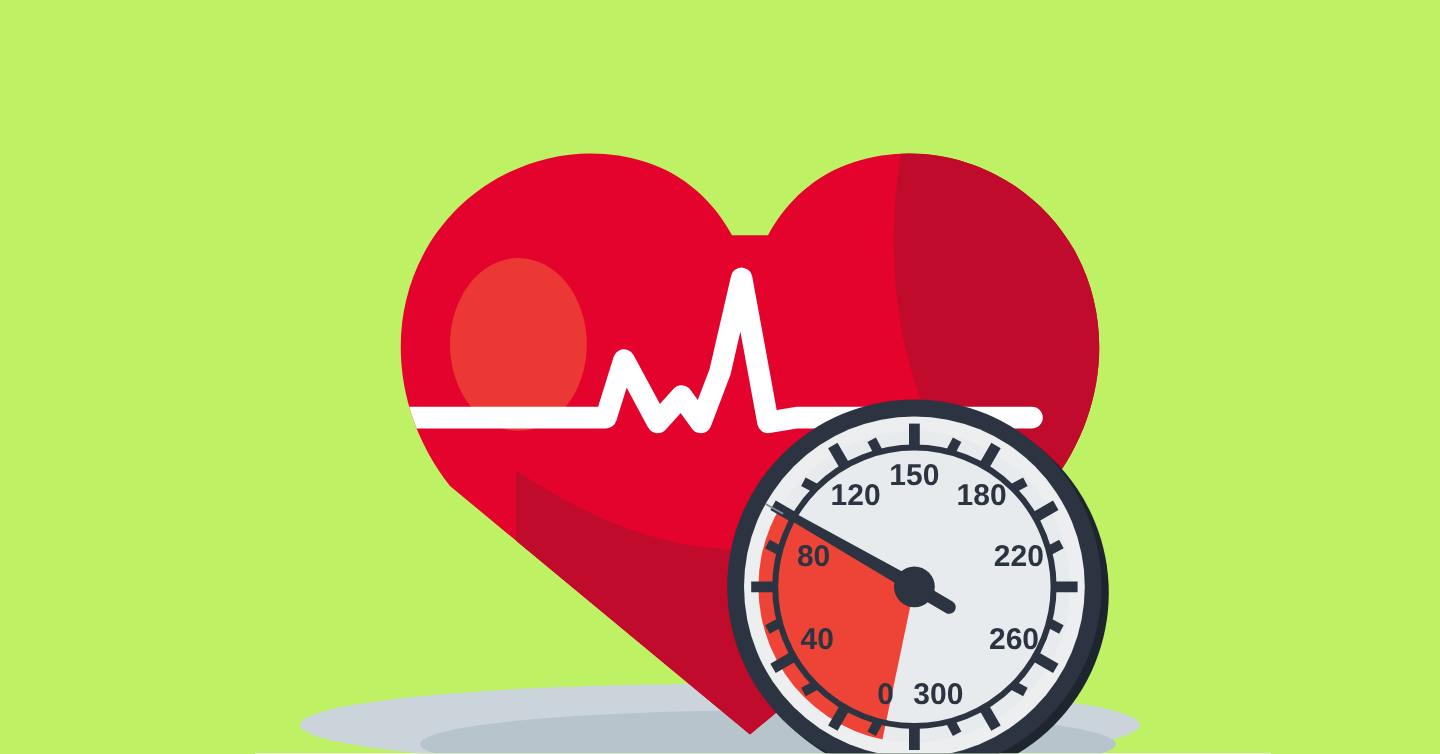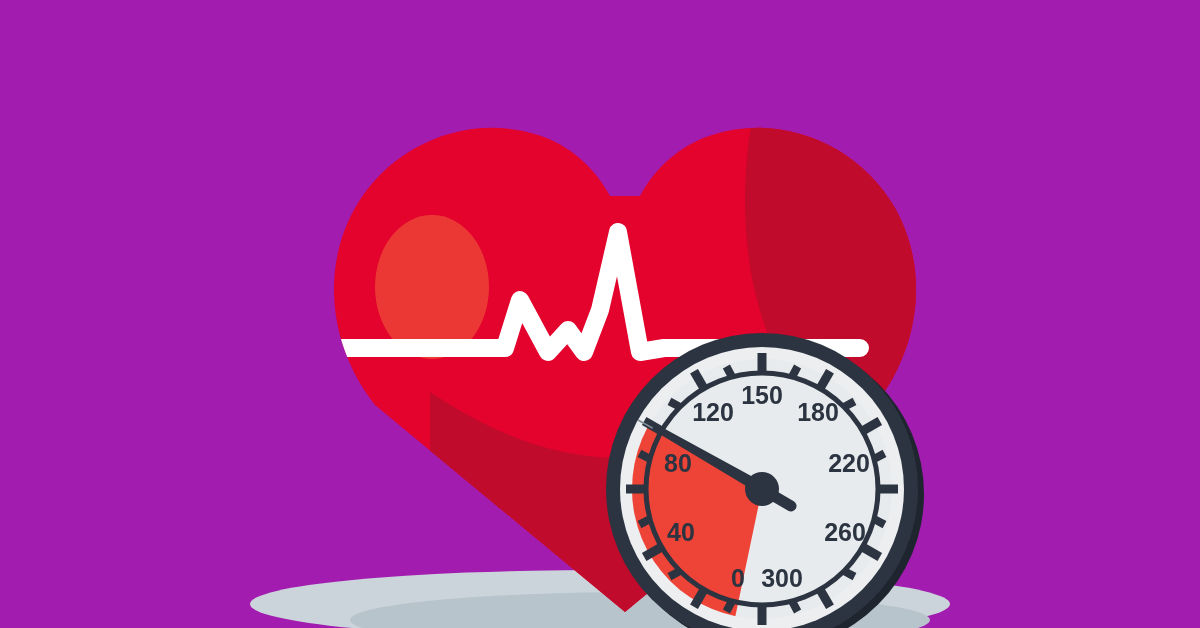--- a/index.html
+++ b/index.html
@@ -7,21 +7,21 @@
     padding: 0;
     background: #ffffff;
   }
   body {
     font-family: "Liberation Sans", sans-serif;
   }
   #stage {
     position: relative;
     width: 1200px;
     height: 628px;
-    background: #a21caf;
+    background: #bef264;
     overflow: hidden;
   }
   #stage svg {
     display: block;
   }
   .gauge-label {
     font-family: "Liberation Sans", sans-serif;
     font-weight: bold;
     font-size: 25px;
     fill: #2b3440;

